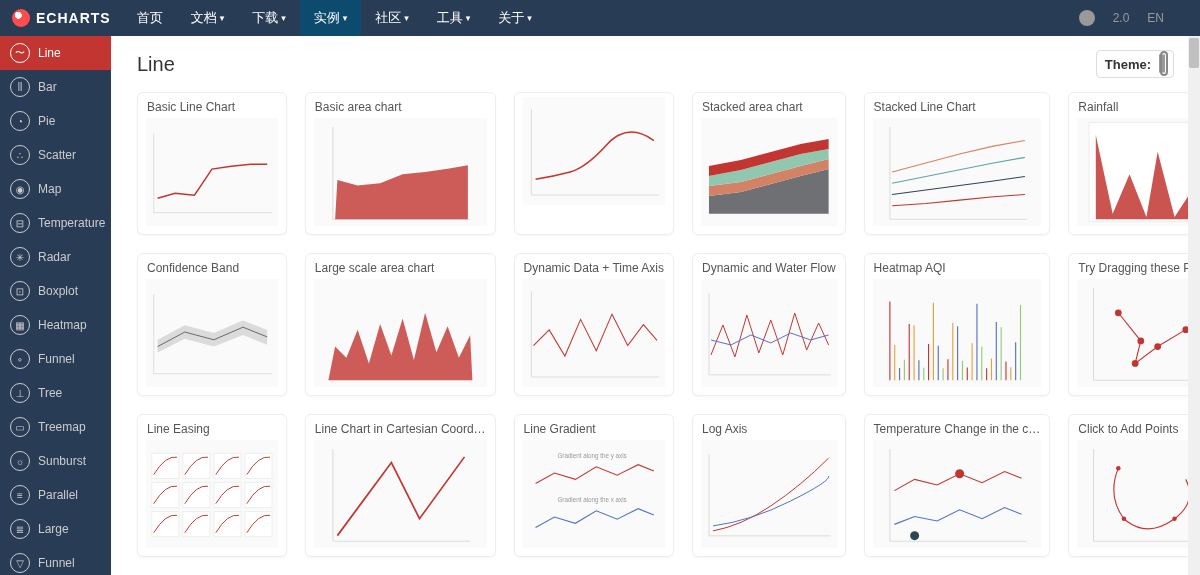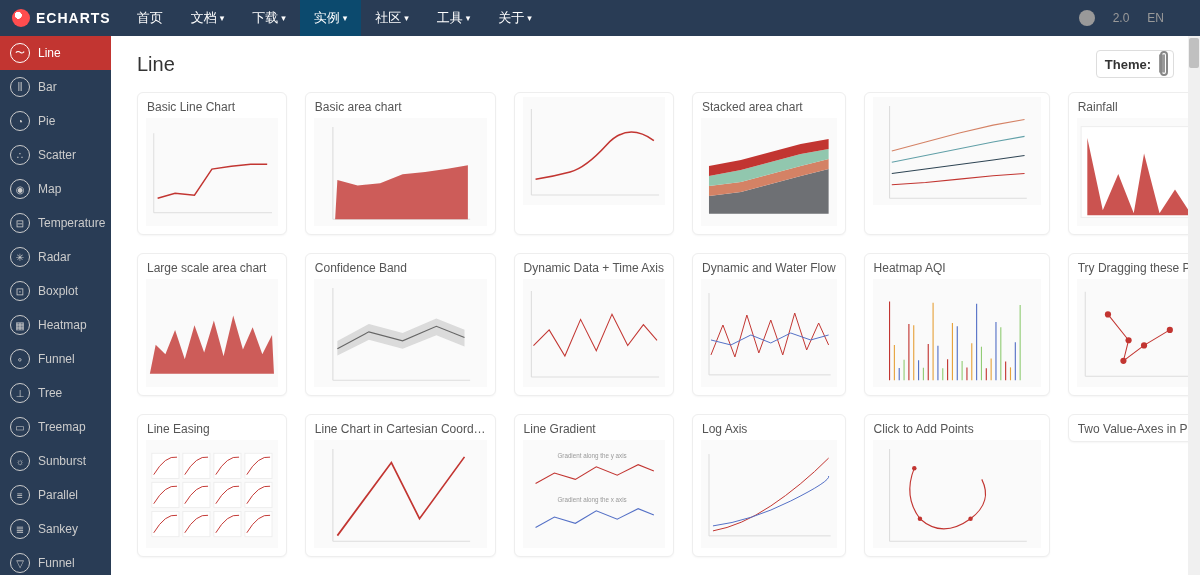--- a/index.html
+++ b/index.html
@@ -132,21 +132,21 @@
       <div class="side-item">
         <span class="side-icon">☼</span>
         <span>Sunburst</span>
       </div>
       <div class="side-item">
         <span class="side-icon">≡</span>
         <span>Parallel</span>
       </div>
       <div class="side-item">
         <span class="side-icon">≣</span>
-        <span>Sankey</span>
+        <span>Large</span>
       </div>
       <div class="side-item">
         <span class="side-icon">▽</span>
         <span>Funnel</span>
       </div>
     </div>
   <div class="main">
     <div class="page-head">
       <div class="page-title">Line</div>
       <div class="theme-box">
@@ -190,20 +190,21 @@
             <svg viewBox="0 0 136 96">
               <rect x="6" y="6" width="124" height="84" fill="#fafafa"></rect>
               <polygon points="8,90 8,72 40,68 70,60 100,52 128,45 128,90" fill="#6e7074"></polygon>
               <polygon points="8,72 40,68 70,60 100,52 128,45 128,35 100,42 70,50 40,58 8,62" fill="#d48265"></polygon>
               <polygon points="8,62 40,58 70,50 100,42 128,35 128,25 100,30 70,38 40,46 8,52" fill="#91c7ae"></polygon>
               <polygon points="8,52 40,46 70,38 100,30 128,25 128,15 100,20 70,28 40,36 8,42" fill="#c23531"></polygon>
             </svg>
           </div>
         </div>
         <div class="card">
+          <div class="card-title">Stacked Line Chart</div>
           <div class="thumb">
             <svg viewBox="0 0 136 96">
               <line x1="8" y1="90" x2="130" y2="90" stroke="#ddd"></line>
               <line x1="8" y1="8" x2="8" y2="90" stroke="#ddd"></line>
               <polyline points="10,78 40,76 70,73 100,70 128,68" stroke="#c23531" fill="none"></polyline>
               <polyline points="10,68 40,64 70,60 100,56 128,52" stroke="#2f4554" fill="none"></polyline>
               <polyline points="10,58 40,52 70,46 100,40 128,35" stroke="#61a0a8" fill="none"></polyline>
               <polyline points="10,48 40,40 70,32 100,25 128,20" stroke="#d48265" fill="none"></polyline>
             </svg>
           </div>
@@ -211,35 +212,35 @@
         <div class="card">
           <div class="card-title">Rainfall</div>
           <div class="thumb">
             <svg viewBox="0 0 136 96">
               <rect x="4" y="4" width="128" height="88" fill="#fff" stroke="#eee"></rect>
               <polygon points="10,15 25,85 40,50 55,88 65,30 80,88 95,65 110,88 125,40 125,90 10,90" fill="#c23531" opacity=".85"></polygon>
             </svg>
           </div>
         </div>
         <div class="card">
-          <div class="card-title">Large scale area chart</div>
-          <div class="thumb">
-            <svg viewBox="0 0 136 96">
-              <polygon points="4,90 10,60 20,70 30,45 40,75 50,40 60,68 70,35 80,72 90,30 100,65 110,42 120,70 130,50 132,90" fill="#c23531" opacity=".8"></polygon>
-            </svg>
-          </div>
-        </div>
-        <div class="card">
           <div class="card-title">Confidence Band</div>
           <div class="thumb">
             <svg viewBox="0 0 136 96">
               <line x1="8" y1="90" x2="130" y2="90" stroke="#ddd"></line>
               <line x1="8" y1="8" x2="8" y2="90" stroke="#ddd"></line>
               <polygon points="12,55 40,40 70,48 100,35 125,45 125,60 100,50 70,62 40,54 12,68" fill="#bbb" opacity=".5"></polygon>
               <polyline points="12,62 40,47 70,55 100,42 125,52" stroke="#666" fill="none"></polyline>
+            </svg>
+          </div>
+        </div>
+        <div class="card">
+          <div class="card-title">Large scale area chart</div>
+          <div class="thumb">
+            <svg viewBox="0 0 136 96">
+              <polygon points="4,90 10,60 20,70 30,45 40,75 50,40 60,68 70,35 80,72 90,30 100,65 110,42 120,70 130,50 132,90" fill="#c23531" opacity=".8"></polygon>
             </svg>
           </div>
         </div>
         <div class="card">
           <div class="card-title">Dynamic Data + Time Axis</div>
           <div class="thumb">
             <svg viewBox="0 0 136 96">
               <line x1="8" y1="90" x2="130" y2="90" stroke="#ddd"></line>
               <line x1="8" y1="8" x2="8" y2="90" stroke="#ddd"></line>
               <polyline points="10,60 25,45 40,70 55,35 70,65 85,30 100,60 115,40 128,55" stroke="#c23531" fill="none"></polyline>
@@ -366,20 +367,33 @@
           <div class="thumb">
             <svg viewBox="0 0 136 96">
               <line x1="8" y1="90" x2="130" y2="90" stroke="#ddd"></line>
               <line x1="8" y1="8" x2="8" y2="90" stroke="#ddd"></line>
               <path d="M12,85 Q40,80 70,60 T128,12" stroke="#c23531" fill="none"></path>
               <path d="M12,80 Q50,75 90,55 T128,30" stroke="#5470c6" fill="none"></path>
             </svg>
           </div>
         </div>
         <div class="card">
+          <div class="card-title">Temperature Change in the c…</div>
+          <div class="thumb">
+            <svg viewBox="0 0 136 96">
+              <line x1="8" y1="90" x2="130" y2="90" stroke="#ddd"></line>
+              <line x1="8" y1="8" x2="8" y2="90" stroke="#ddd"></line>
+              <polyline points="12,45 30,35 50,40 70,30 90,38 110,28 125,34" stroke="#c23531" fill="none"></polyline>
+              <circle cx="70" cy="30" r="4" fill="#c23531"></circle>
+              <polyline points="12,75 30,68 50,72 70,62 90,70 110,60 125,66" stroke="#5470c6" fill="none"></polyline>
+              <circle cx="30" cy="85" r="4" fill="#2f4554"></circle>
+            </svg>
+          </div>
+        </div>
+        <div class="card">
           <div class="card-title">Click to Add Points</div>
           <div class="thumb">
             <svg viewBox="0 0 136 96">
               <line x1="8" y1="90" x2="130" y2="90" stroke="#ddd"></line>
               <line x1="8" y1="8" x2="8" y2="90" stroke="#ddd"></line>
               <path d="M30,25 Q20,50 35,70 Q55,88 80,70 Q100,55 90,35" stroke="#c23531" fill="none"></path>
               <circle cx="30" cy="25" r="2" fill="#c23531"></circle>
               <circle cx="35" cy="70" r="2" fill="#c23531"></circle>
               <circle cx="80" cy="70" r="2" fill="#c23531"></circle>
             </svg>

